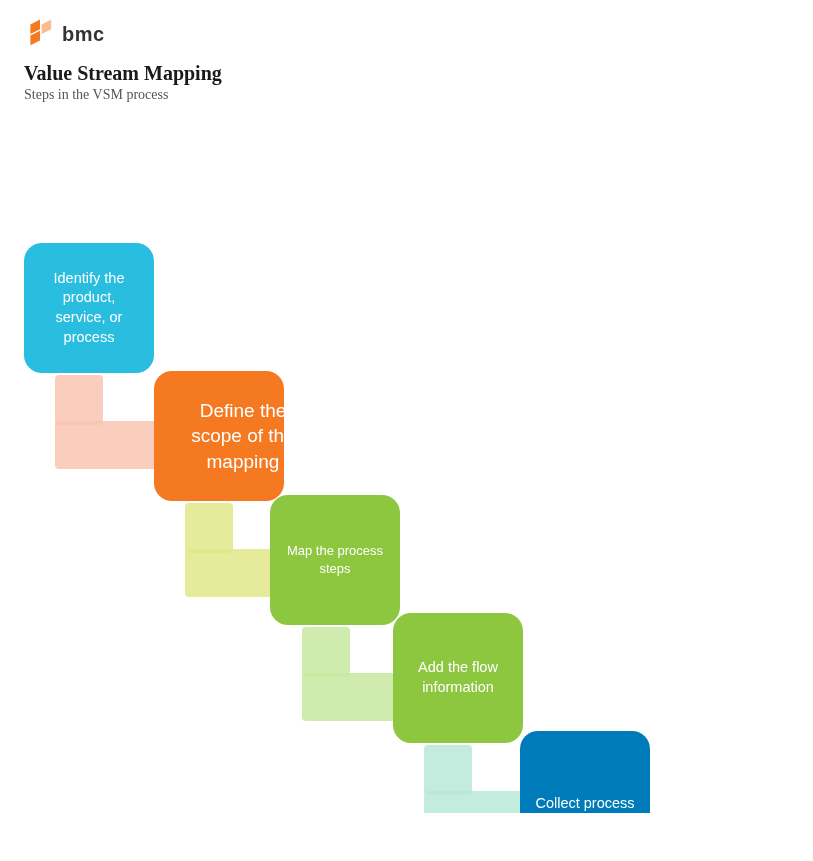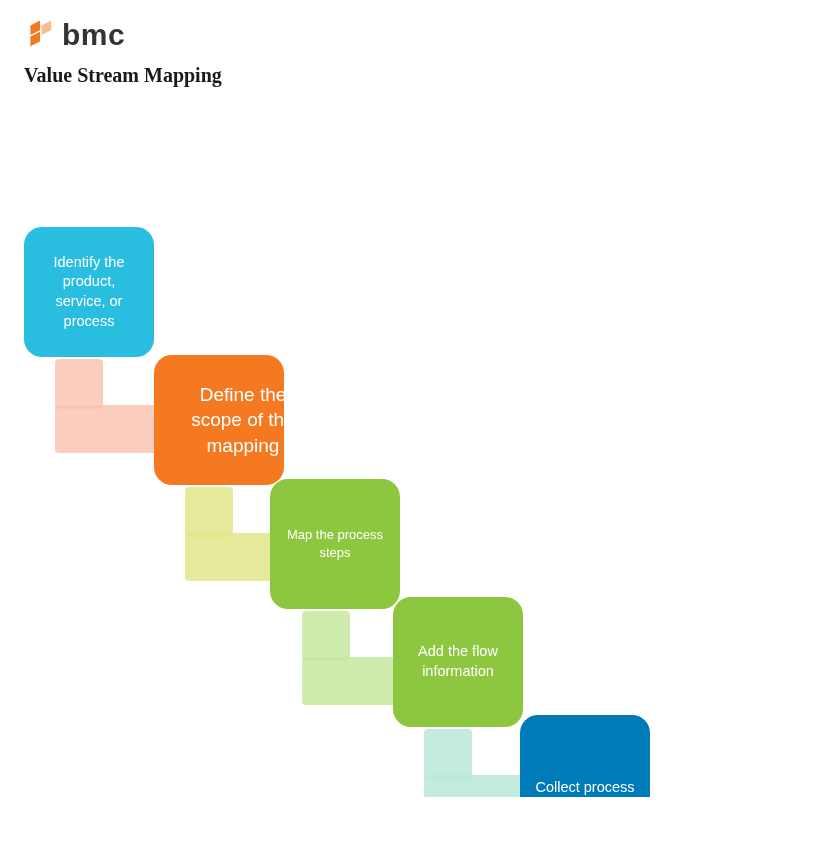--- a/index.html
+++ b/index.html
@@ -24,21 +24,21 @@
       align-items: center;
       gap: 6px;
     }
 
     .bmc-icon {
       width: 32px;
       height: 32px;
     }
 
     .bmc-text {
-      font-size: 30px;
+      font-size: 20px;
       font-weight: 600;
       color: #333;
       letter-spacing: 0.5px;
     }
 
     .title-section {
       padding: 4px 24px 0 24px;
       font-family: Liberation Serif, serif;
     }
 
@@ -81,20 +81,21 @@
       <polygon points="8,8 20,2 20,14 8,20" fill="#f47920"></polygon>
       <polygon points="8,22 20,16 20,28 8,34" fill="#f47920"></polygon>
       <polygon points="22,8 34,2 34,14 22,20" fill="#f47920" opacity="0.5"></polygon>
     </svg>
     <span class="bmc-text">bmc</span>
   </div>
 </div>
 
 <div class="title-section">
   <div class="page-title">Value Stream Mapping</div>
+  <div class="page-subtitle">Steps in the VSM process</div>
 </div>
 
 <div class="diagram-area">
   <svg class="diagram-svg" viewBox="0 0 813 700" xmlns="http://www.w3.org/2000/svg">
 
     <rect x="55" y="262" width="48" height="50" rx="4" fill="#f9c4b0" opacity="0.85"></rect>
 
     <rect x="55" y="308" width="115" height="48" rx="4" fill="#f9c4b0" opacity="0.85"></rect>
 
     <polygon points="170,308 195,332 170,356" fill="#f9c4b0" opacity="0.85"></polygon>

